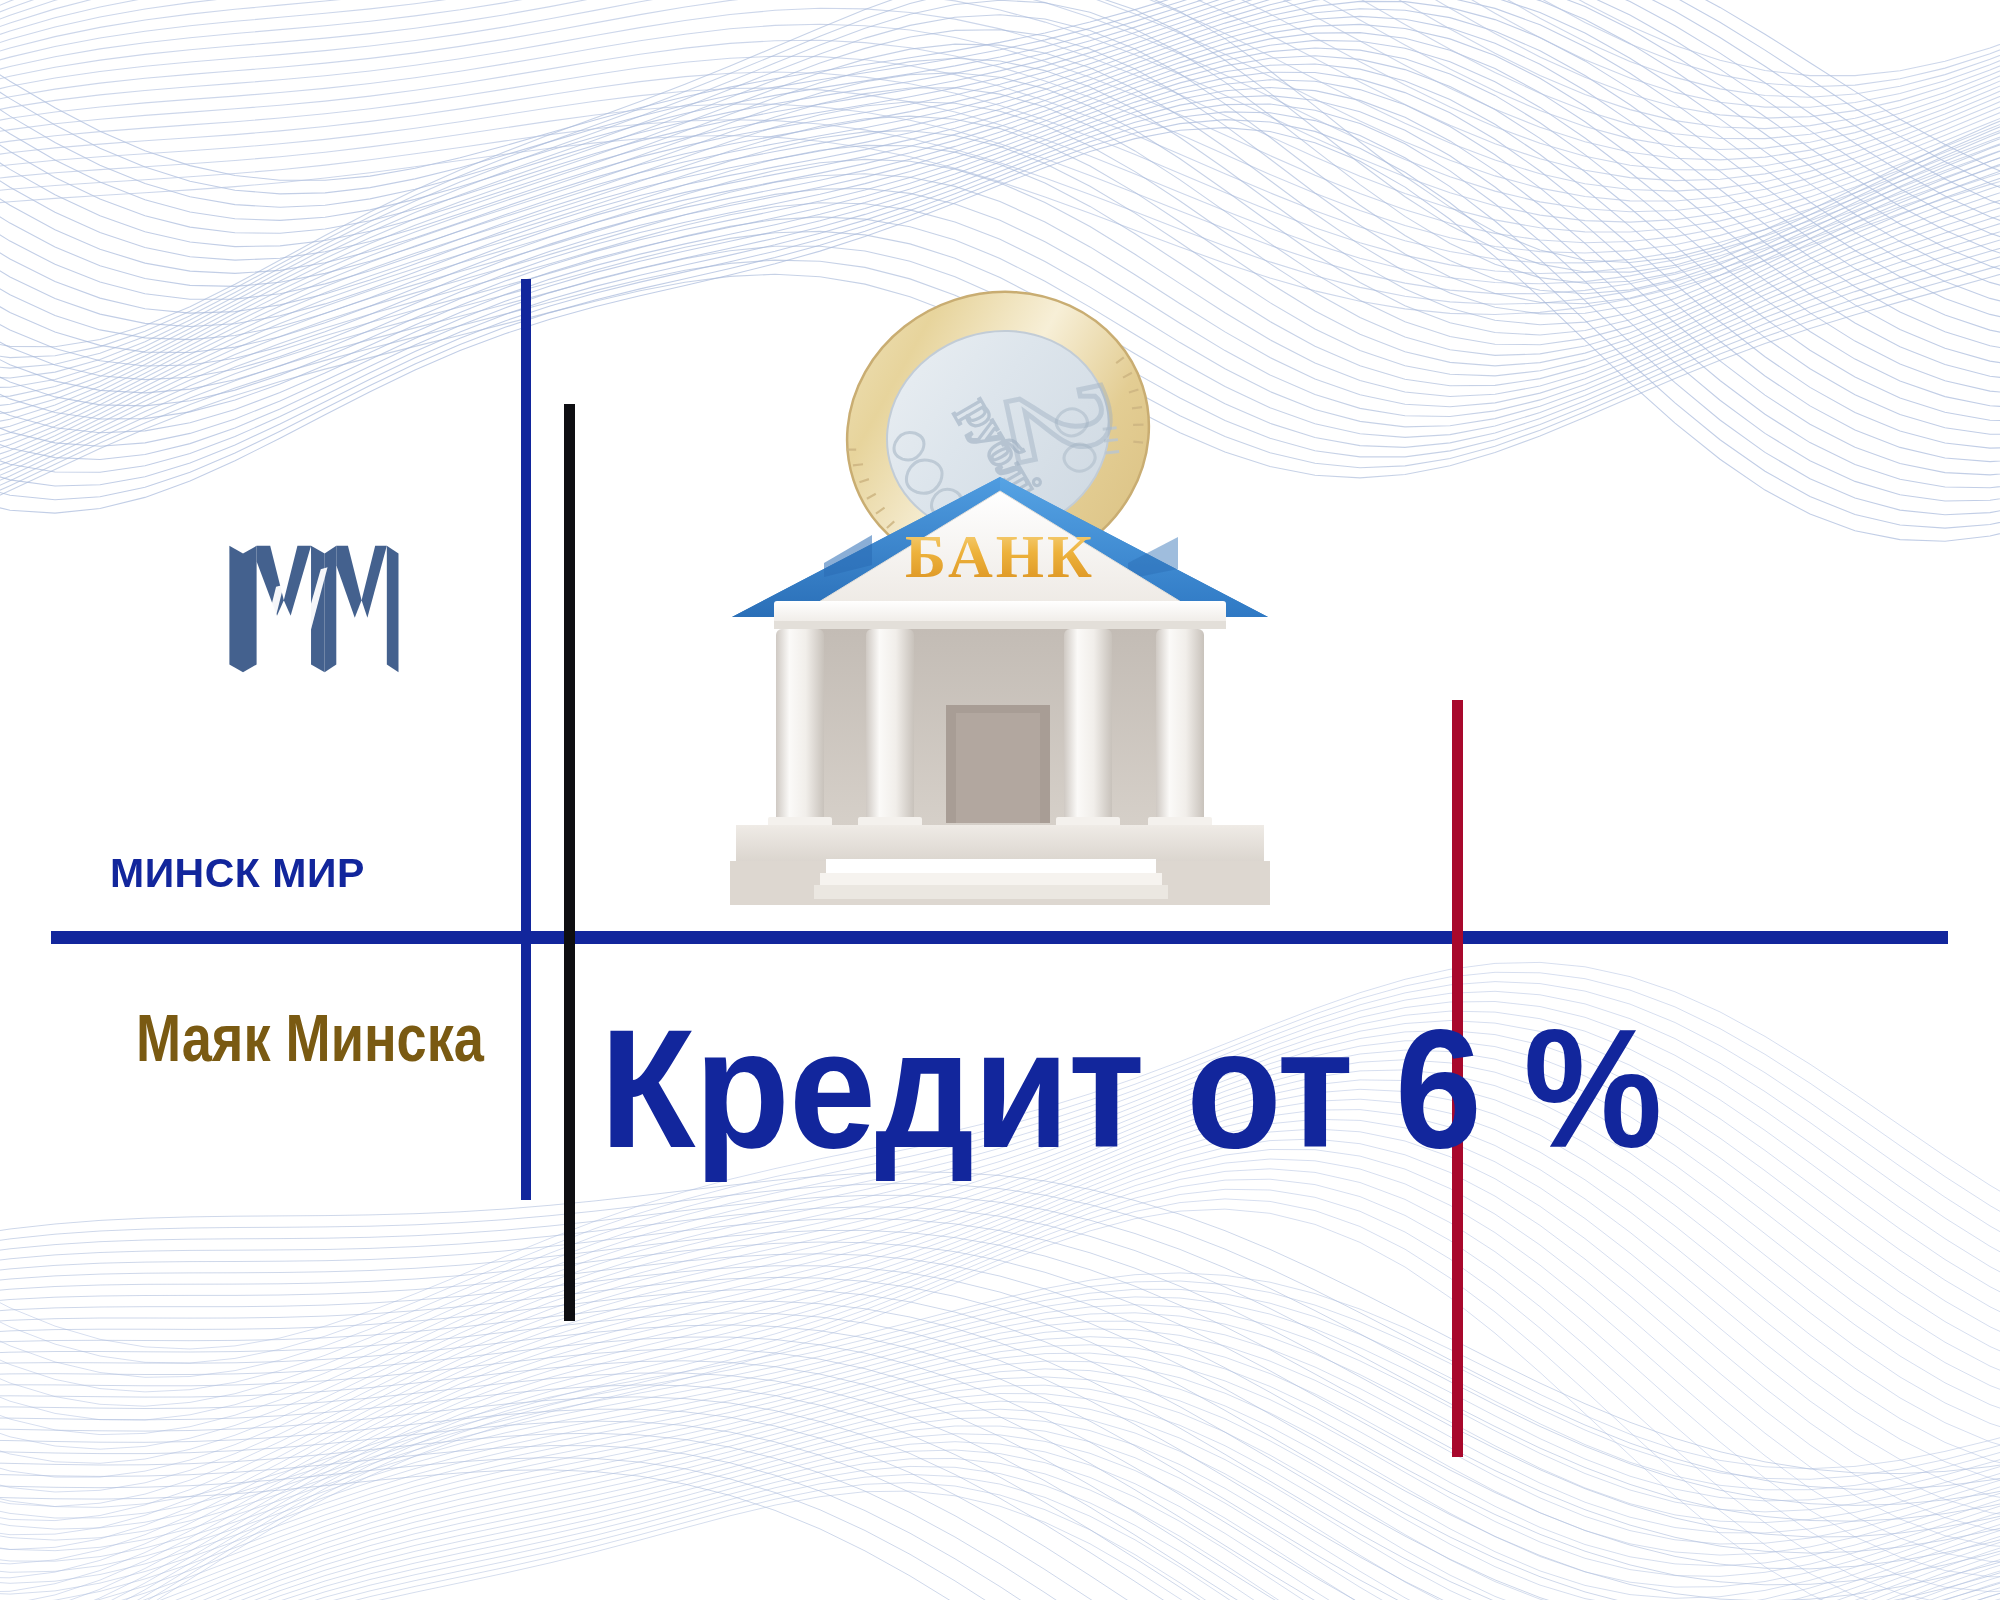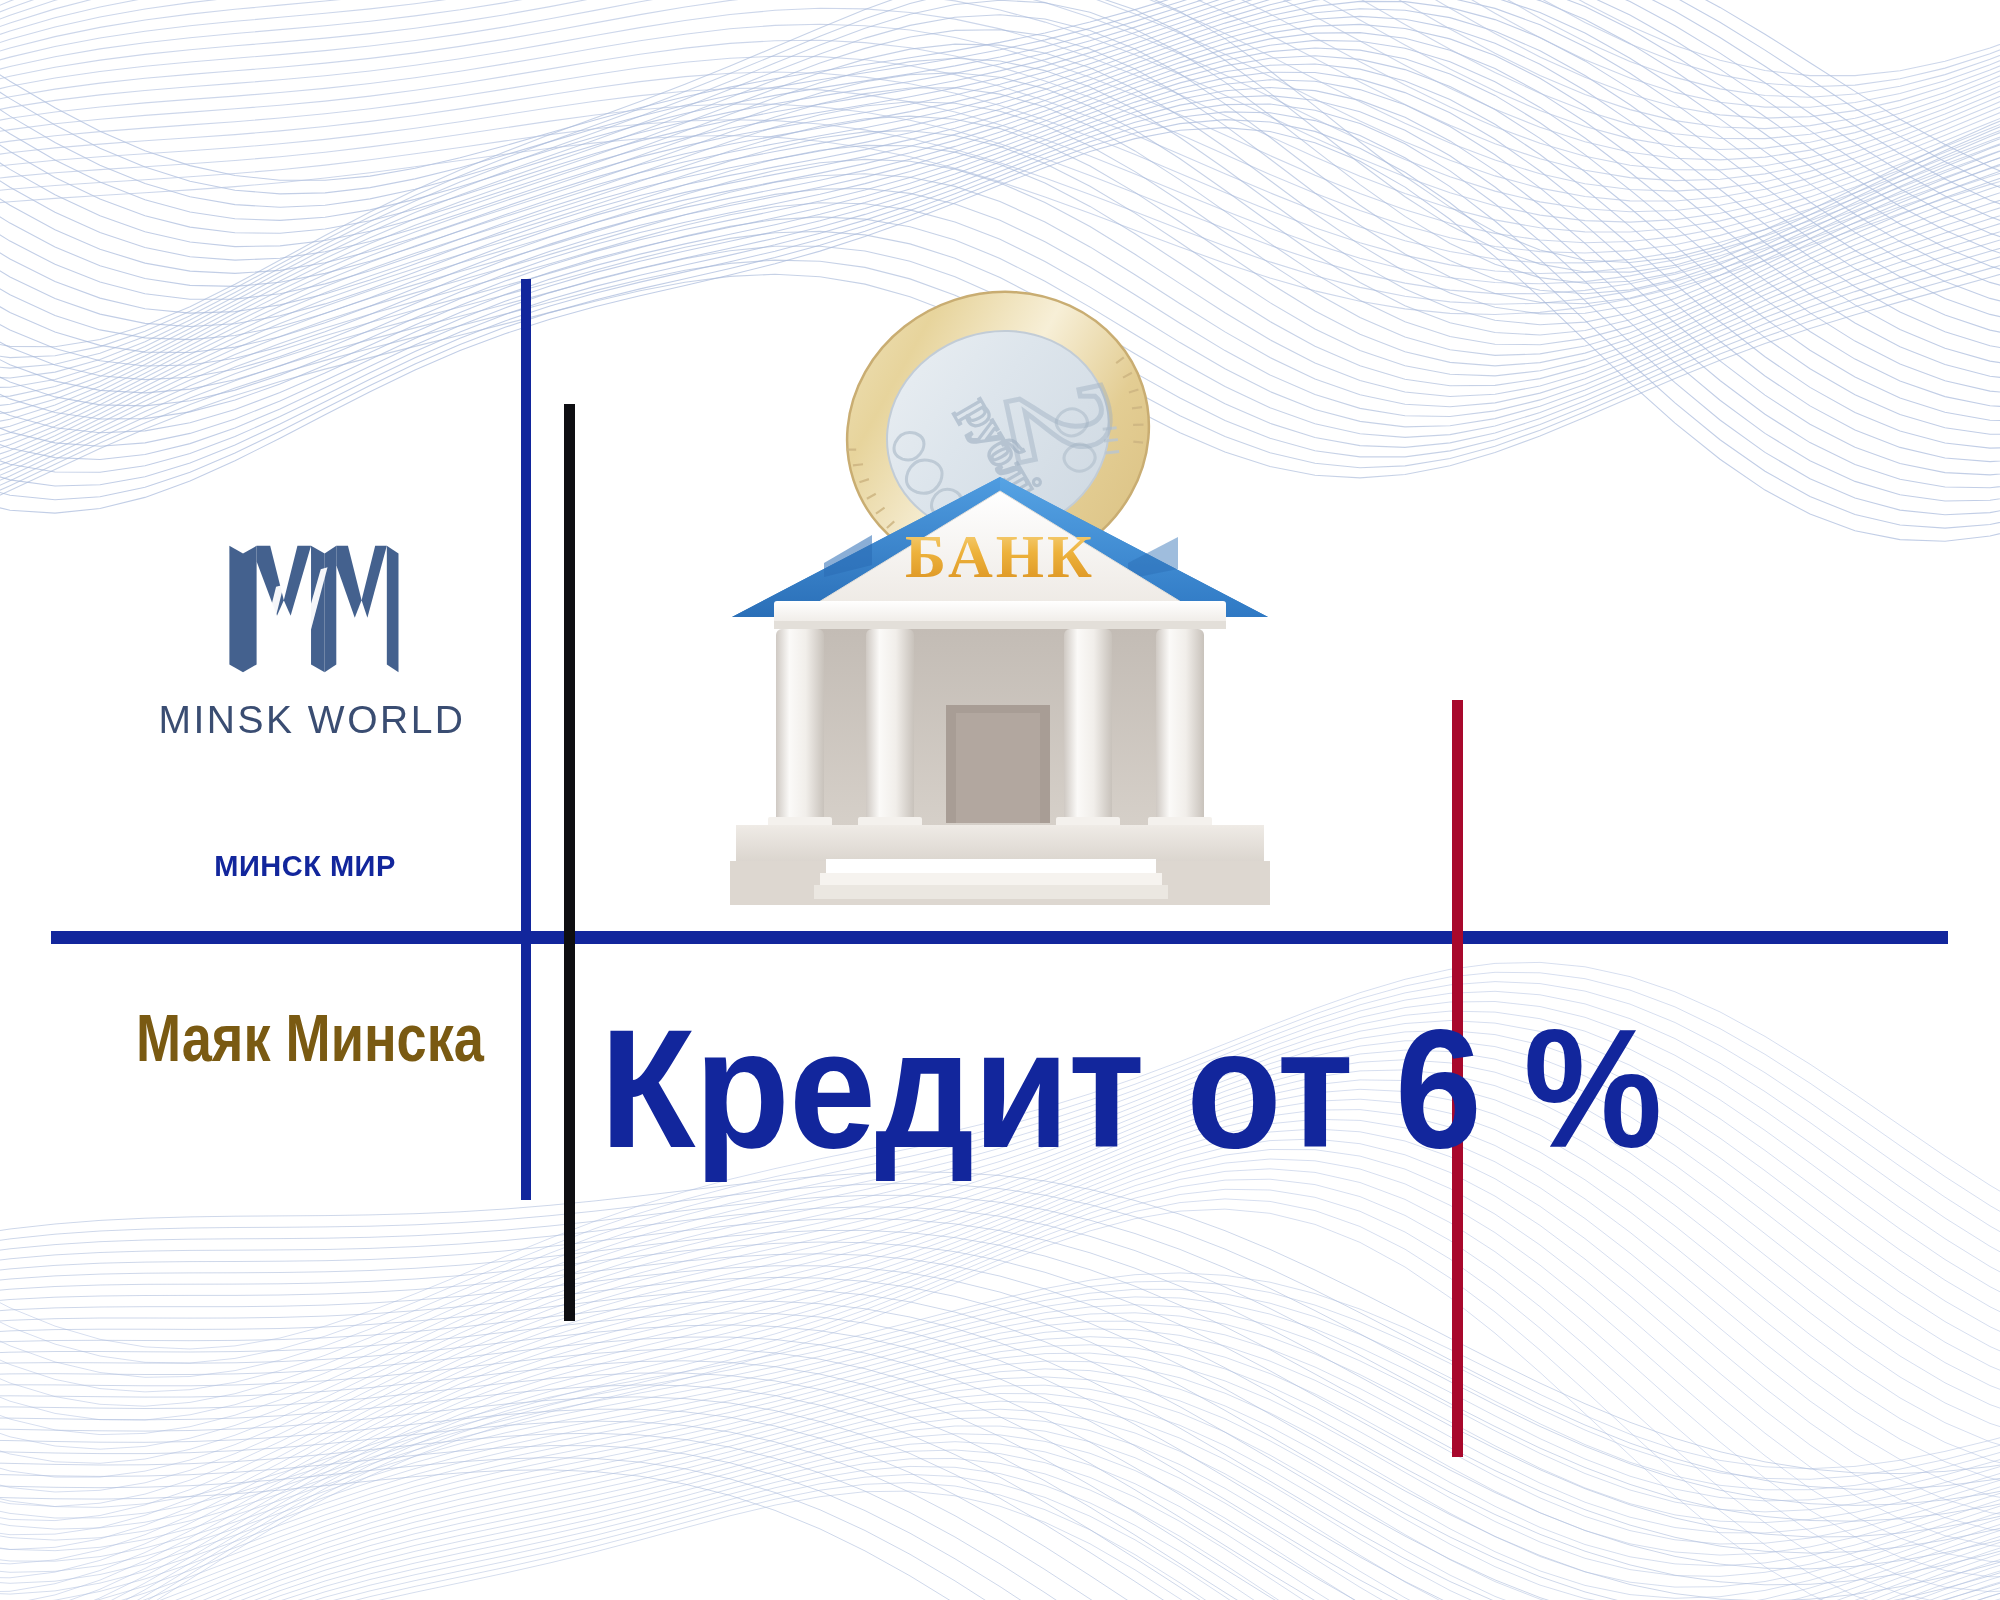--- a/index.html
+++ b/index.html
@@ -86,24 +86,24 @@
     color: #3a4d72;
     font-weight: 400;
     white-space: nowrap;
   }
 
   #label-minsk-mir {
     position: absolute;
     left: 110px;
     top: 850px;
     width: 390px;
-    text-align: center;
+    text-align: left;
     font-family: "Liberation Sans", sans-serif;
     font-weight: 700;
-    font-size: 29px;
+    font-size: 41px;
     color: #12269c;
     letter-spacing: 0.5px;
   }
 
   #label-mayak-minska {
     position: absolute;
     left: 100px;
     top: 1000px;
     width: 400px;
     text-align: center;
@@ -369,21 +369,20 @@
         <polygon points="160,6 172,6 152,80 146,62"></polygon>
 
         <polygon points="172,6 184,14 184,136 172,128"></polygon>
       </g>
 
       <g fill="#ffffff" opacity="0.95">
         <polygon points="58,48 66,46 50,110 43,108"></polygon>
         <polygon points="104,30 111,28 94,92 87,90"></polygon>
       </g>
     </svg>
-    <span id="mw-wordmark">MINSK WORLD</span>
   </div>
 
   <div id="label-minsk-mir">МИНСК МИР</div>
 
   <div id="label-mayak-minska">Маяк Минска</div>
 
 
   <svg id="bank-illustration" viewBox="0 0 560 640" aria-hidden="true">
     <defs>
       <linearGradient id="coinGold" x1="0" y1="0" x2="1" y2="1">

